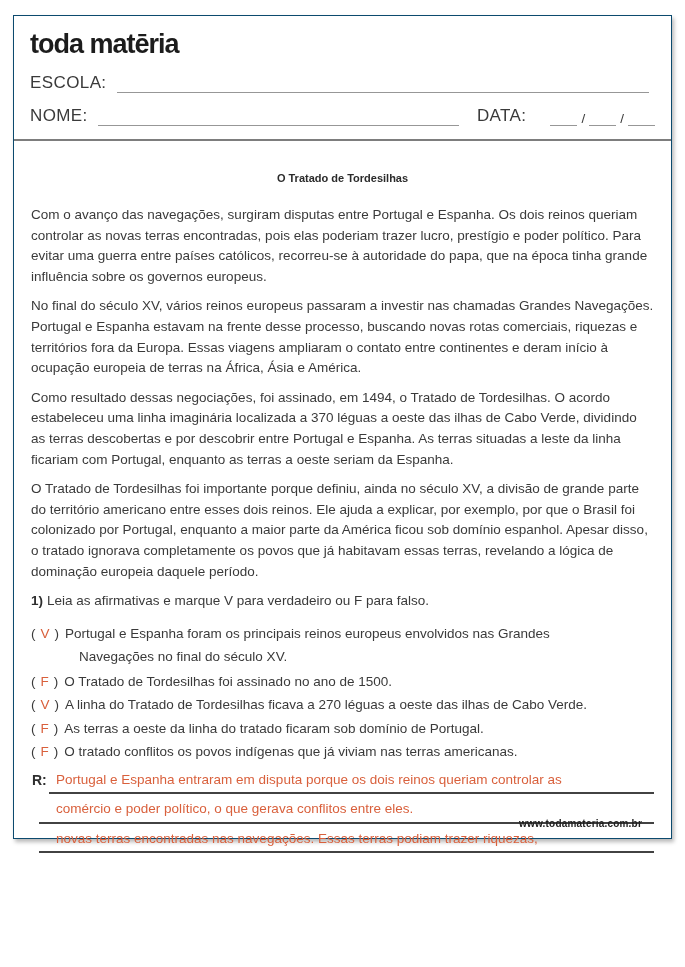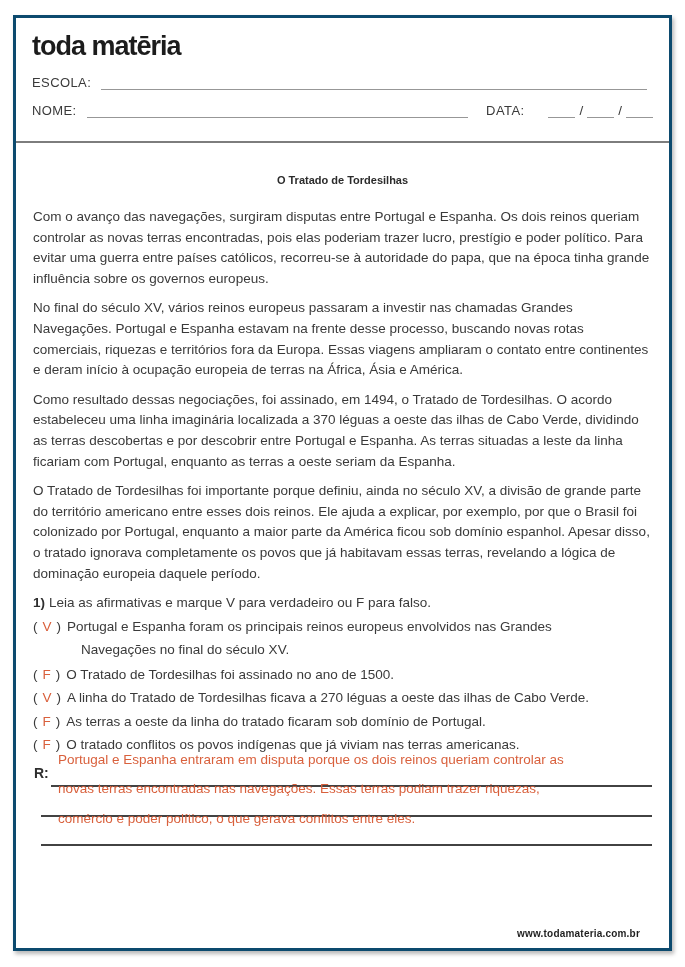--- a/index.html
+++ b/index.html
@@ -1,62 +1,62 @@
 <!DOCTYPE html>
 <html><head>
 <meta charset="utf-8">
 <style>
   * { margin:0; padding:0; box-sizing:border-box; }
   html,body { width:685px; height:967px; background:#ffffff; font-family:"Liberation Sans","DejaVu Sans",sans-serif; color:#333; }
   .page {
-    position:absolute; left:13px; top:15px; width:659px; height:936px;
-    background:#fff; border:3px solid #0c4a6e;
+    position:absolute; left:13px; top:15px; width:659px; height:824px;
+    background:#fff; border:1px solid #0c4a6e;
     box-shadow:2px 3px 4px rgba(0,0,0,0.28);
   }
   
   .header {
     height:125px; border-bottom:2px solid #7d7d7d;
     padding:13px 16px 0 16px;
   }
   .logo {
     font-size:27px; font-weight:bold; letter-spacing:-1px; color:#1c1c1c;
   }
   .form-row { display:flex; align-items:flex-end; margin-top:13px; }
   .form-label {
-    font-size:13px; color:#3a3a3a; letter-spacing:0.4px; white-space:nowrap;
+    font-size:17px; color:#3a3a3a; letter-spacing:0.4px; white-space:nowrap;
   }
   .fill-line { flex:1; border-bottom:1.5px solid #979797; height:15px; margin-left:10px; }
   .escola-line { margin-right:6px; }
   .nome-line  { margin-right:18px; }
   .date-label { margin-right:24px; }
   .date-blank { width:27px; border-bottom:1.5px solid #979797; height:15px; display:inline-block; }
   .slash { font-size:13.5px; color:#3a3a3a; margin:0 4px; }
   
   .content { padding:0 17px; font-size:13.5px; line-height:20.6px; color:#3a3a3a; }
   .doc-title {
     text-align:center; font-size:11px; line-height:19px; font-weight:bold;
     color:#2b2b2b; margin:28px 0 17px 0;
   }
   .para { margin-bottom:9px; text-align:left; }
-  .q-prompt { margin-bottom:3px; }
+  .q-prompt { margin-bottom:12px; }
   .q2 { margin-top:4px; margin-bottom:2px; }
   .q-num { font-weight:bold; color:#2e2e2e; margin-right:4px; }
   .vf-item { display:flex; margin-bottom:2.5px; }
   .vf-marker { white-space:nowrap; color:#3a3a3a; }
   .vf-letter { color:#d9603c; margin:0 5px; }
   .vf-text { margin-left:6px; }
   .vf-wrap { padding-left:48px; margin-bottom:5px; }
   
   .answer-area { position:relative; }
   .r-prefix {
     position:absolute; left:1px; top:5px; font-size:14px; font-weight:bold; color:#2e2e2e;
   }
   .answer-row {
     height:29.5px; display:flex; align-items:flex-end;
-    border-bottom:2px solid #424242; padding-bottom:15px;
+    border-bottom:2px solid #424242; padding-bottom:2px;
     color:#d9603c;
   }
   .row-1 { margin-left:18px; padding-left:7px; }
   .row-2, .row-3 { margin-left:8px; padding-left:17px; }
   
   .footer {
     position:absolute; right:29px; bottom:9px;
     font-size:10px; font-weight:bold; color:#1f1f1f; letter-spacing:0.2px;
   }
 </style>
@@ -120,20 +120,20 @@
 
     <div class="vf-item">
       <span class="vf-marker"><span>(</span><span class="vf-letter">F</span><span>)</span></span>
       <span class="vf-text">O tratado conflitos os povos indígenas que já viviam nas terras americanas.</span>
     </div>
 
 
     <div class="answer-area">
       <span class="r-prefix">R:</span>
       <div class="answer-row row-1">Portugal e Espanha entraram em disputa porque os dois reinos queriam controlar as</div>
+      <div class="answer-row row-3">comércio e poder político, o que gerava conflitos entre eles.</div>
       <div class="answer-row row-2">novas terras encontradas nas navegações. Essas terras podiam trazer riquezas,</div>
-      <div class="answer-row row-3">comércio e poder político, o que gerava conflitos entre eles.</div>
     </div>
   </div>
 
   <div class="footer">www.todamateria.com.br</div>
 
 </div>
 
 </body></html>

